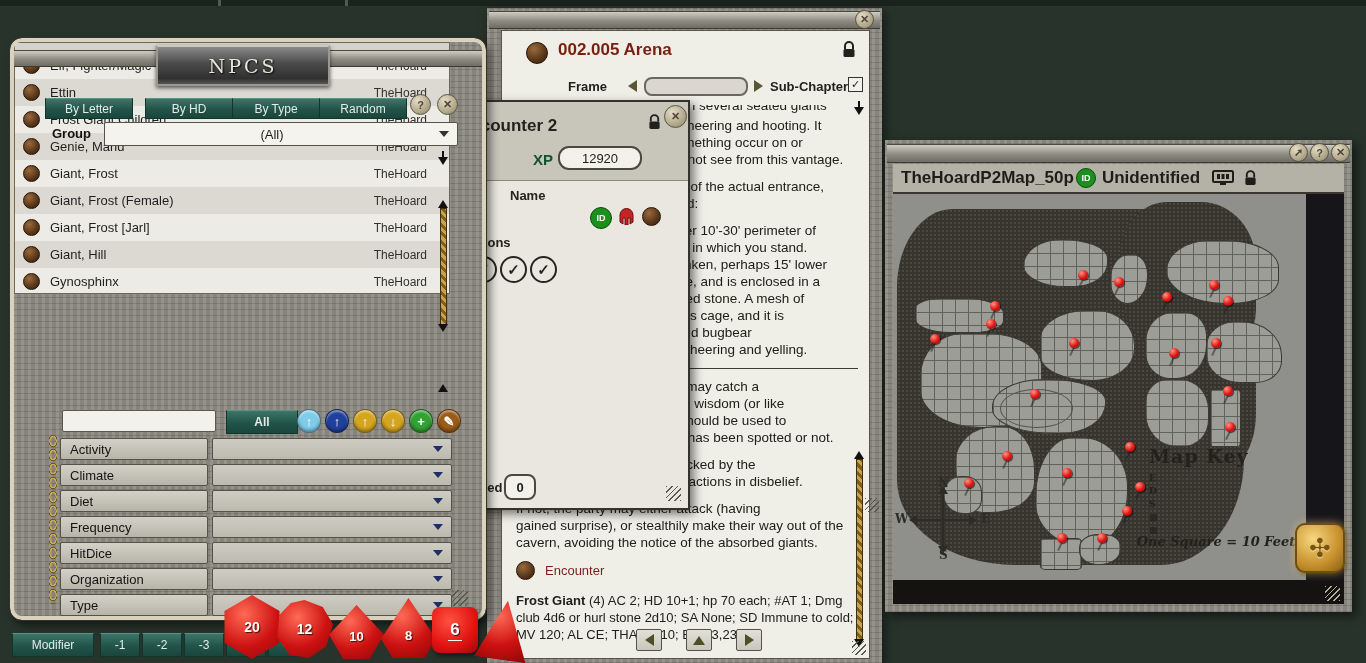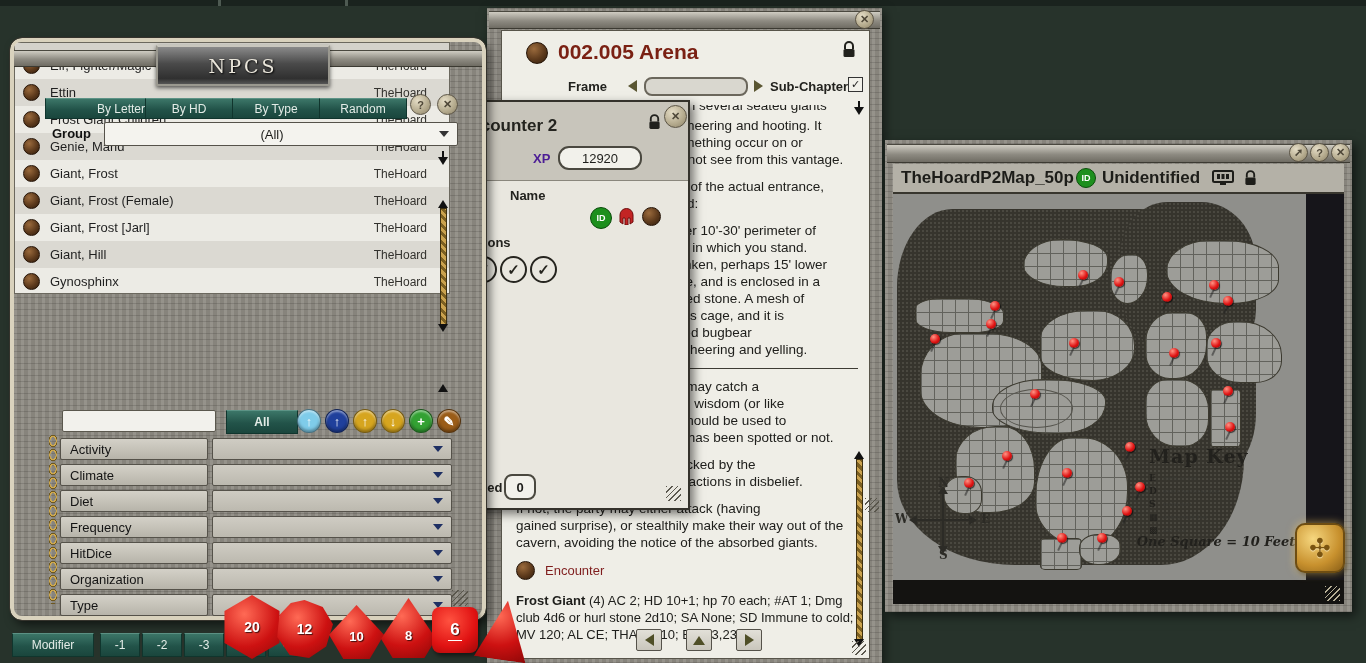--- a/index.html
+++ b/index.html
@@ -120,21 +120,21 @@
 
 <div class="abs" style="left:0;top:0;width:1366px;height:6px;background:#1a231e;"></div>
 <div class="abs" style="left:218px;top:0;width:3px;height:6px;background:#4e5a52;"></div>
 <div class="abs" style="left:345px;top:0;width:3px;height:6px;background:#4e5a52;"></div>
 
 <div id="arena" class="abs stone">
   <div class="abs rail" style="left:2px;top:3px;right:2px;height:16px;"></div>
   <div class="abs roundbtn" style="left:368px;top:2px;width:17px;height:17px;">✕</div>
   <div id="arena-content" class="abs">
     <span class="abs token" style="left:24px;top:11px;width:20px;height:20px;"></span>
-    <div class="abs" style="left:56px;top:9px;font-size:21px;font-weight:bold;color:#7a2013;">002.005 Arena</div>
+    <div class="abs" style="left:56px;top:9px;font-size:17px;font-weight:bold;color:#7a2013;">002.005 Arena</div>
     <svg class="abs" style="left:340px;top:10px;" width="14" height="18" viewBox="0 0 14 18">
       <path d="M3 8 V5 a4 4 0 0 1 8 0 V8" fill="none" stroke="#21211d" stroke-width="2"></path>
       <rect x="1.5" y="8" width="11" height="8" rx="1.5" fill="#21211d"></rect>
     </svg>
     <div class="abs" style="left:66px;top:48px;font-size:13px;font-weight:bold;color:#22221e;">Frame</div>
     <div class="abs tri" style="left:126px;top:49px;border-top:6px solid transparent;border-bottom:6px solid transparent;border-right:9px solid #5a5632;"></div>
     <div class="abs" style="left:142px;top:46px;width:100px;height:15px;border-radius:8px;background:#d9d7cf;border:2px solid #6b675c;"></div>
     <div class="abs tri" style="left:252px;top:49px;border-top:6px solid transparent;border-bottom:6px solid transparent;border-left:9px solid #5a5632;"></div>
     <div class="abs" style="left:268px;top:48px;font-size:13px;font-weight:bold;color:#22221e;">Sub-Chapter</div>
     <div class="abs" style="left:346px;top:46px;width:13px;height:13px;background:#f2f1ea;border:1.5px solid #333;font-size:11px;line-height:12px;text-align:center;color:#222;">✓</div>
@@ -196,21 +196,21 @@
 </div>
 
 <div id="encounter" class="abs">
   <div id="enc-head">
     <div class="abs" style="left:11px;top:14px;font-size:17px;font-weight:bold;color:#24241f;">Encounter 2</div>
     <svg class="abs" style="left:200px;top:12px;" width="13" height="17" viewBox="0 0 14 18">
       <path d="M3 8 V5 a4 4 0 0 1 8 0 V8" fill="none" stroke="#21211d" stroke-width="2"></path>
       <rect x="1.5" y="8" width="11" height="8" rx="1.5" fill="#21211d"></rect>
     </svg>
     <div class="abs roundbtn" style="left:216px;top:3px;width:21px;height:21px;">✕</div>
-    <div class="abs" style="left:85px;top:49px;font-size:13px;font-weight:bold;color:#4c1d95;">XP</div>
+    <div class="abs" style="left:85px;top:49px;font-size:15px;font-weight:bold;color:#14532d;">XP</div>
     <div class="abs pill" style="left:110px;top:44px;width:80px;height:20px;">12920</div>
   </div>
   <div class="abs" style="left:62px;top:86px;font-size:13px;font-weight:bold;color:#23231f;">Name</div>
   <div class="abs" style="left:6px;top:110px;font-size:13px;color:#2a2a26;">Frost</div>
   <div class="abs idbadge" style="left:142px;top:105px;">ID</div>
   <svg class="abs" style="left:170px;top:104px;" width="17" height="19" viewBox="0 0 17 19">
     <path d="M2 9 a6.5 6.5 0 0 1 13 0 v7 l-3 2 v-6 h-2 v7 h-3 v-7 H5 v6 l-3-2 z" fill="#c32424" stroke="#6e0d0d" stroke-width="1"></path>
   </svg>
   <span class="abs token" style="left:194px;top:105px;width:17px;height:17px;"></span>
   <div class="abs" style="left:5px;top:133px;font-size:13px;font-weight:bold;color:#23231f;">Weapons</div>
@@ -222,21 +222,21 @@
   <div class="abs hatch" style="left:218px;top:384px;width:15px;height:15px;"></div>
 </div>
 
 <div id="npcs" class="abs stone">
   <div class="inner">
     <div class="abs rail" style="left:0;top:8px;right:0;height:15px;"></div>
     <div id="npcs-plaque" class="abs">NPCS</div>
     <div class="abs roundbtn" style="left:396px;top:52px;">?</div>
     <div class="abs roundbtn" style="left:423px;top:52px;">✕</div>
 
-    <div class="abs tealbtn npc-tab" style="left:31px;padding-left:32px;">By Letter</div>
+    <div class="abs tealbtn npc-tab" style="left:31px;">By Letter</div>
     <div class="abs tealbtn npc-tab" style="left:131px;">By HD</div>
     <div class="abs tealbtn npc-tab" style="left:218px;">By Type</div>
     <div class="abs tealbtn npc-tab" style="left:305px;">Random</div>
 
     <div class="abs" style="left:38px;top:84px;font-size:13px;font-weight:bold;color:#111;">Group</div>
     <div class="abs" style="left:90px;top:80px;width:352px;height:22px;background:#f4f3ee;border:1px solid #55524a;border-radius:2px;display:flex;align-items:center;">
       <span style="flex:1;text-align:center;font-size:13px;color:#1c1c19;">(All)</span>
       <span class="caret" style="margin-right:8px;border-top-color:#333;"></span>
     </div>
 

